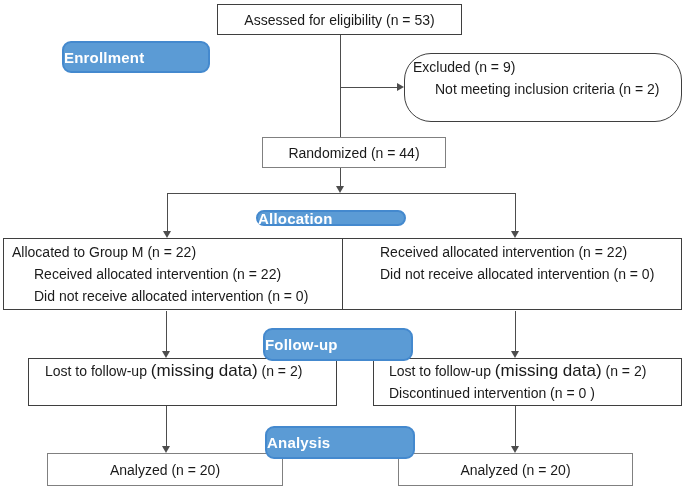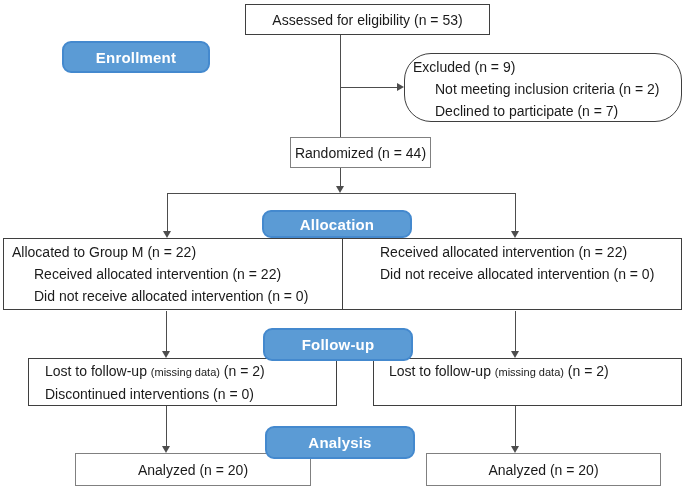--- a/index.html
+++ b/index.html
@@ -7,28 +7,28 @@
     position:relative; width:685px; height:493px; background:#ffffff;
     font-family:"Liberation Sans","DejaVu Sans",sans-serif;
     color:#1a1a1a; overflow:hidden;
   }
   .box {
     position:absolute; background:#fff; box-sizing:border-box;
     border:1.5px solid var(--box-border-dark); font-size:14px; line-height:22px;
     z-index:2;
   }
   .box.gray { border:1px solid var(--box-border-gray); }
-  .box.center { display:flex; align-items:center; justify-content:center; text-align:center;margin-left:28px; }
+  .box.center { display:flex; align-items:center; justify-content:center; text-align:center; }
   .box .line { white-space:nowrap; }
   .box .indent { padding-left:22px; }
-  .small-note { font-size:11px; }
+  .small-note { font-size:17px; }
   .stage {
     position:absolute; background:var(--stage-bg); border:2px solid var(--stage-border);
     border-radius:9px; color:#ffffff; font-weight:bold; font-size:15px;
-    display:flex; align-items:center; justify-content:center; box-sizing:border-box;
+    display:flex; align-items:center; justify-content:flex-start; box-sizing:border-box;
     z-index:5; letter-spacing:0.2px;
   }
   .vline { position:absolute; width:1px; background:var(--line); z-index:1; }
   .hline { position:absolute; height:1px; background:var(--line); z-index:1; }
   .arrow-down {
     position:absolute; width:0; height:0; z-index:1;
     border-left:4px solid transparent; border-right:4px solid transparent;
     border-top:7px solid var(--line);
   }
   .arrow-right {
@@ -61,62 +61,61 @@
   <div class="arrow-down" style="left:511px; top:351px;"></div>
 
   <div class="vline" style="left:166px; top:406px; height:40px;"></div>
   <div class="arrow-down" style="left:162px; top:446px;"></div>
   <div class="vline" style="left:515px; top:406px; height:40px;"></div>
   <div class="arrow-down" style="left:511px; top:446px;"></div>
 
   <div class="stage" style="left:62px; top:41px; width:148px; height:32px;">
     <span>Enrollment</span>
   </div>
-  <div class="stage" style="left:262px; top:210px; width:150px; height:28px;">
+  <div class="stage" style="left:256px; top:210px; width:150px; height:16px;">
     <span>Allocation</span>
   </div>
   <div class="stage" style="left:265px; top:426px; width:150px; height:33px;">
     <span>Analysis</span>
   </div>
   <div class="stage" style="left:263px; top:328px; width:150px; height:33px;">
     <span>Follow-up</span>
   </div>
 
   <div class="box center" style="left:217px; top:4px; width:245px; height:31px;">
     <span>Assessed for eligibility (n = 53)</span>
   </div>
 
   <div class="box" style="left:404px; top:53px; width:278px; height:69px; padding:2px 0 0 8px;border-radius:27px;">
     <div class="line">Excluded (n = 9)</div>
     <div class="line indent">Not meeting inclusion criteria (n = 2)</div>
-    <div class="line indent">Declined to participate (n = 7)</div>
   </div>
 
-  <div class="box gray center" style="left:262px; top:137px; width:141px; height:31px;">
+  <div class="box gray center" style="left:262px; top:137px; width:184px; height:31px;">
     <span>Randomized (n = 44)</span>
   </div>
 
   <div class="box" style="left:3px; top:238px; width:392px; height:72px; padding:2px 0 0 8px;">
     <div class="line">Allocated to Group M (n = 22)</div>
     <div class="line indent">Received allocated intervention (n = 22)</div>
     <div class="line indent">Did not receive allocated intervention (n = 0)</div>
   </div>
 
   <div class="box" style="left:342px; top:238px; width:340px; height:72px; padding:2px 0 0 15px;">
     <div class="line indent">Received allocated intervention (n = 22)</div>
     <div class="line indent">Did not receive allocated intervention (n = 0)</div>
   </div>
 
   <div class="box" style="left:28px; top:358px; width:309px; height:48px; padding:1px 0 0 16px;">
     <div class="line"><span>Lost to follow-up </span><span class="small-note">(missing data)</span><span> (n = 2)</span></div>
-    <div class="line">Discontinued interventions (n = 0)</div>
   </div>
 
   <div class="box" style="left:373px; top:358px; width:309px; height:48px; padding:1px 0 0 15px;">
     <div class="line"><span>Lost to follow-up </span><span class="small-note">(missing data)</span><span> (n = 2)</span></div>
+    <div class="line">Discontinued intervention (n = 0 )</div>
   </div>
 
   <div class="box gray center" style="left:47px; top:453px; width:236px; height:33px;">
     <span>Analyzed (n = 20)</span>
   </div>
 
   <div class="box gray center" style="left:398px; top:453px; width:235px; height:33px;">
     <span>Analyzed (n = 20)</span>
   </div>
 

